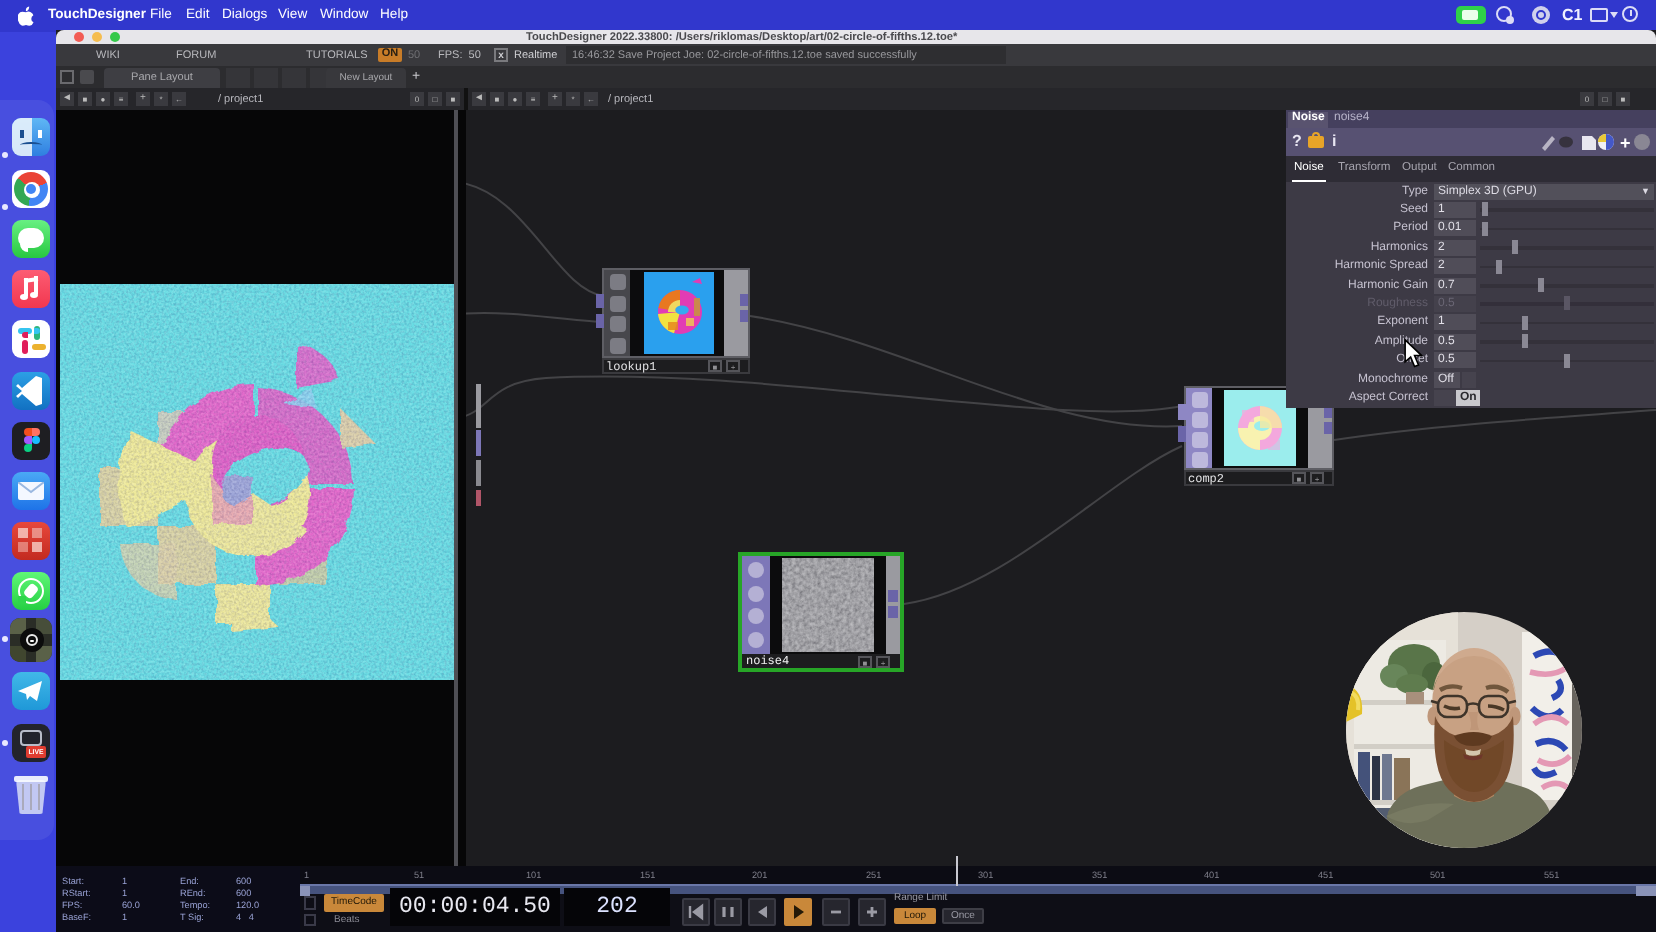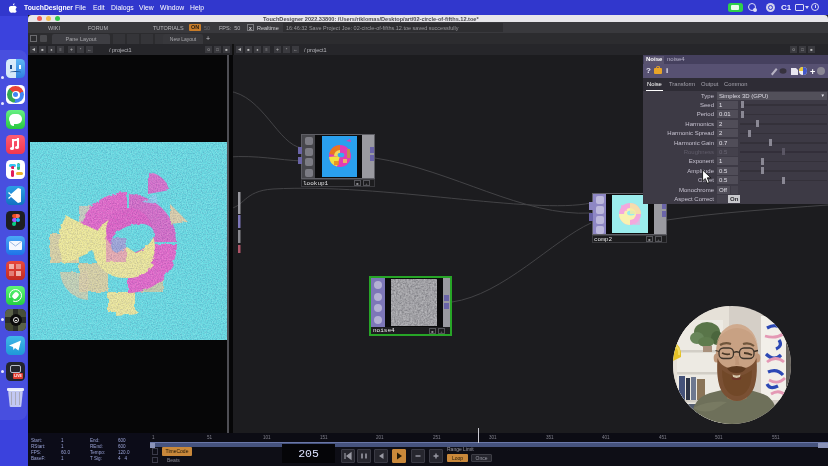--- a/index.html
+++ b/index.html
@@ -486,21 +486,22 @@
  <div class="ab" style="left:122px;top:9px;width:678px;height:5px;background:#46537e;border-top:1px solid #6a77a8">
   <div class="ab" style="left:0;top:0;width:5px;height:5px;background:#8a93b8"></div>
   <div class="ab" style="right:0;top:0;width:10px;height:5px;background:#8a93b8"></div>
  </div>
  <div class="ab" style="left:450px;top:-5px;width:1px;height:15px;background:#c8c8d0"></div>
 
  <div class="ab" style="left:124px;top:15px;width:6px;height:7px;border:1px solid #3a3a48"></div>
  <div class="ab" style="left:124px;top:24px;width:6px;height:6px;border:1px solid #3a3a48"></div>
  <div class="ab" style="left:134px;top:14px;width:30px;height:9px;background:#c9883a;color:#201808;font-size:5px;text-align:center;line-height:9px;border-radius:1px">TimeCode</div>
  <div class="ab" style="left:139px;top:24px;color:#8a8a94;font-size:5px">Beats</div>
- <div class="ab mono" style="left:254px;top:11px;width:53px;height:19px;background:#050508;color:#dce2ff;font-size:11.5px;text-align:center;line-height:19px">205</div>
+ <div class="ab mono" style="left:167px;top:11px;width:85px;height:19px;background:#050508;color:#e8e8f0;font-size:11.5px;text-align:center;line-height:19px">00:00:04.50</div>
+ <div class="ab mono" style="left:254px;top:11px;width:53px;height:19px;background:#050508;color:#dce2ff;font-size:11.5px;text-align:center;line-height:19px">202</div>
  <div class="ab tbt" style="left:313px;top:16px"><svg width="12" height="12" viewBox="0 0 12 12">
           <path d="M3 3 v6 M9 3 L5 6 L9 9 Z" stroke="#9a9aa4" stroke-width="1.2" fill="#9a9aa4"></path>
         </svg></div>
  <div class="ab tbt" style="left:329px;top:16px"><svg width="12" height="12" viewBox="0 0 12 12">
           <path d="M4 3.5 v5 M8 3.5 v5" stroke="#9a9aa4" stroke-width="1.6"></path>
         </svg></div>
  <div class="ab tbt" style="left:346px;top:16px"><svg width="12" height="12" viewBox="0 0 12 12">
           <path d="M8.5 3 L4 6 L8.5 9 Z" fill="#9a9aa4"></path>
         </svg></div>
  <div class="ab tbt" style="left:364px;top:16px;background:#c9883a;border-color:#c9883a"><svg width="12" height="12" viewBox="0 0 12 12">

